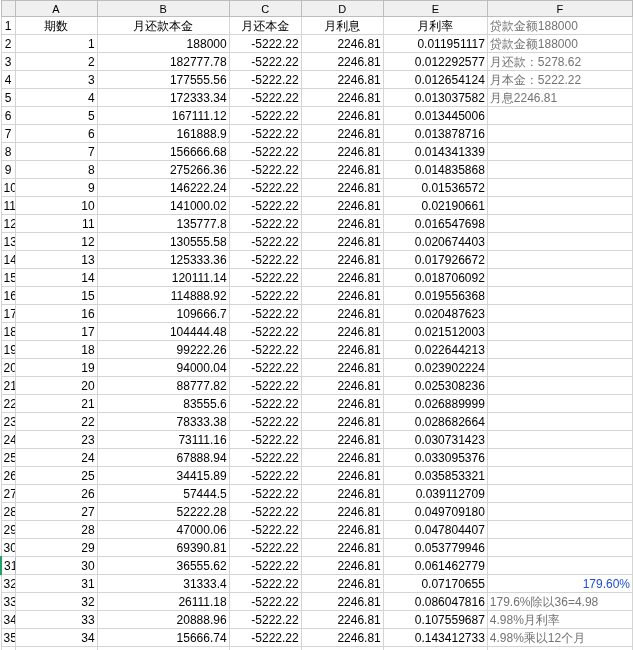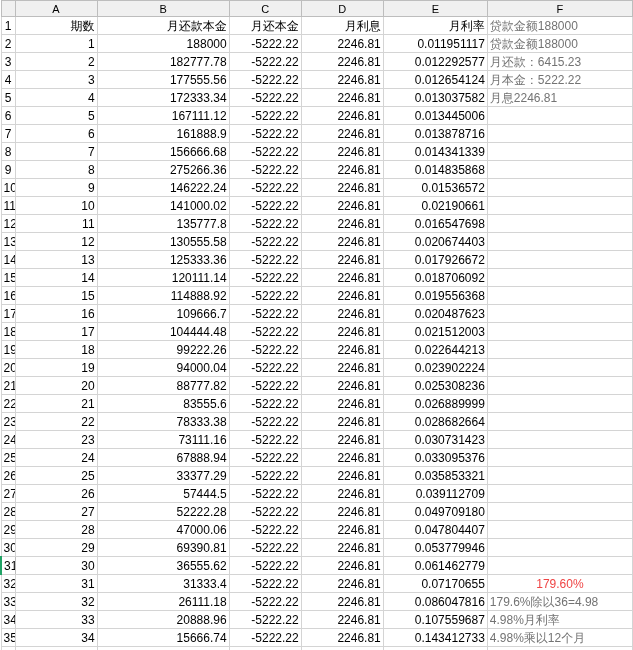--- a/index.html
+++ b/index.html
@@ -62,26 +62,26 @@
   
   col.c-rn { width: 14px; }
   col.c-a  { width: 82px; }
   col.c-b  { width: 132px; }
   col.c-c  { width: 72px; }
   col.c-d  { width: 82px; }
   col.c-e  { width: 104px; }
   col.c-f  { width: 145px; }
 
   .num  { text-align: right; padding-right: 3px; }
-  .hdr  { text-align: right; padding-left: 4px; }
+  .hdr  { text-align: center; padding-left: 4px; }
   .notecell { color: #737373; font-weight: bold; padding-left: 3px; }
   .f-right {
-    text-align: center;
+    text-align: right;
     padding-right: 4px;
-    color: #ef4444;
+    color: #1d4ed8;
     font-weight: bold;
   }
 </style>
 </head>
 <body>
 
 <div id="sheet">
   <table class="grid">
     <colgroup>
       <col class="c-rn">
@@ -120,21 +120,21 @@
           <td class="num">0.011951117</td>
           <td class="notecell">贷款金额188000</td>
         </tr>
         <tr>
           <td class="rownum">3</td>
           <td class="num">2</td>
           <td class="num">182777.78</td>
           <td class="num">-5222.22</td>
           <td class="num">2246.81</td>
           <td class="num">0.012292577</td>
-          <td class="notecell">月还款：6415.23</td>
+          <td class="notecell">月还款：5278.62</td>
         </tr>
         <tr>
           <td class="rownum">4</td>
           <td class="num">3</td>
           <td class="num">177555.56</td>
           <td class="num">-5222.22</td>
           <td class="num">2246.81</td>
           <td class="num">0.012654124</td>
           <td class="notecell">月本金：5222.22</td>
         </tr>
@@ -323,21 +323,21 @@
           <td class="num">24</td>
           <td class="num">67888.94</td>
           <td class="num">-5222.22</td>
           <td class="num">2246.81</td>
           <td class="num">0.033095376</td>
           <td></td>
         </tr>
         <tr>
           <td class="rownum">26</td>
           <td class="num">25</td>
-          <td class="num">33377.29</td>
+          <td class="num">34415.89</td>
           <td class="num">-5222.22</td>
           <td class="num">2246.81</td>
           <td class="num">0.035853321</td>
           <td></td>
         </tr>
         <tr>
           <td class="rownum">27</td>
           <td class="num">26</td>
           <td class="num">57444.5</td>
           <td class="num">-5222.22</td>

